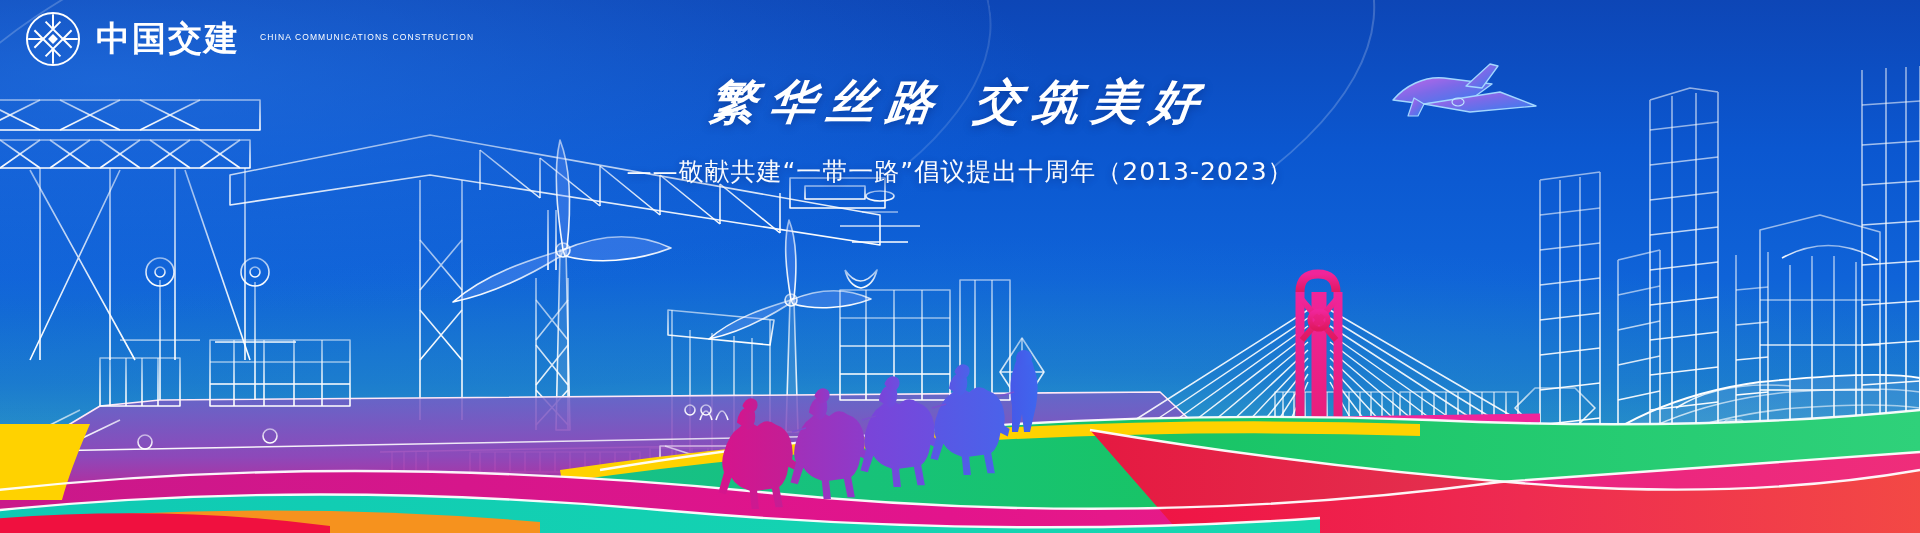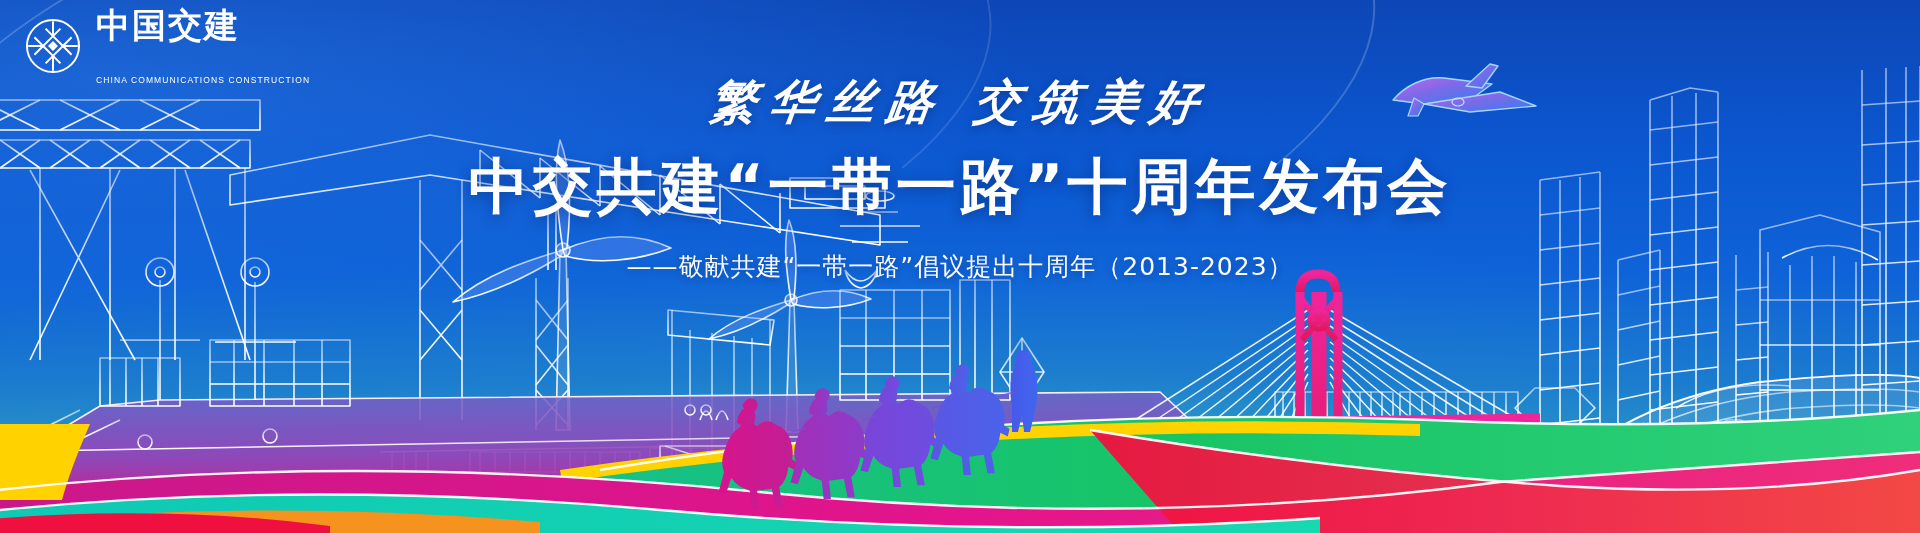--- a/index.html
+++ b/index.html
@@ -39,21 +39,21 @@
   
   .art{ position:absolute; inset:0; width:100%; height:100%; }
 
   
   .logo{
     position:absolute; left:22px; top:8px;
     display:flex; align-items:center; gap:12px;
     z-index:40;
   }
   .logo-mark{ width:62px; height:62px; flex:0 0 auto; }
-  .logo-words{ display:flex; flex-direction:column; justify-content:center;gap:20px; }
+  .logo-words{ display:flex; flex-direction:row; justify-content:center;gap:20px; }
   .logo-cn{
     font-size:34px; font-weight:bold; color:#ffffff;
     letter-spacing:2px; line-height:1.05;
     font-family:"DejaVu Sans","Liberation Sans",sans-serif;
   }
   .logo-en{
     font-size:8.5px; color:#ffffff; letter-spacing:1.1px;
     margin-top:11px; white-space:nowrap;
     font-family:"Liberation Sans",sans-serif;
   }
@@ -452,17 +452,16 @@
       <path d="M50 42 L58 50 L50 58 L42 50 Z" fill="#ffffff"></path>
     </svg>
     <div class="logo-words">
       <div class="logo-cn">中国交建</div>
       <div class="logo-en">CHINA COMMUNICATIONS CONSTRUCTION</div>
     </div>
   </div>
 
   <div class="textblock">
     <div class="slogan">繁华丝路 交筑美好</div>
-    <div class="maintitle">中交共建“一带一路”十周年发布会</div>
     <div class="subtitle">——敬献共建“一带一路”倡议提出十周年（2013-2023）</div>
   </div>
 
 </div>
 
 </body></html>

